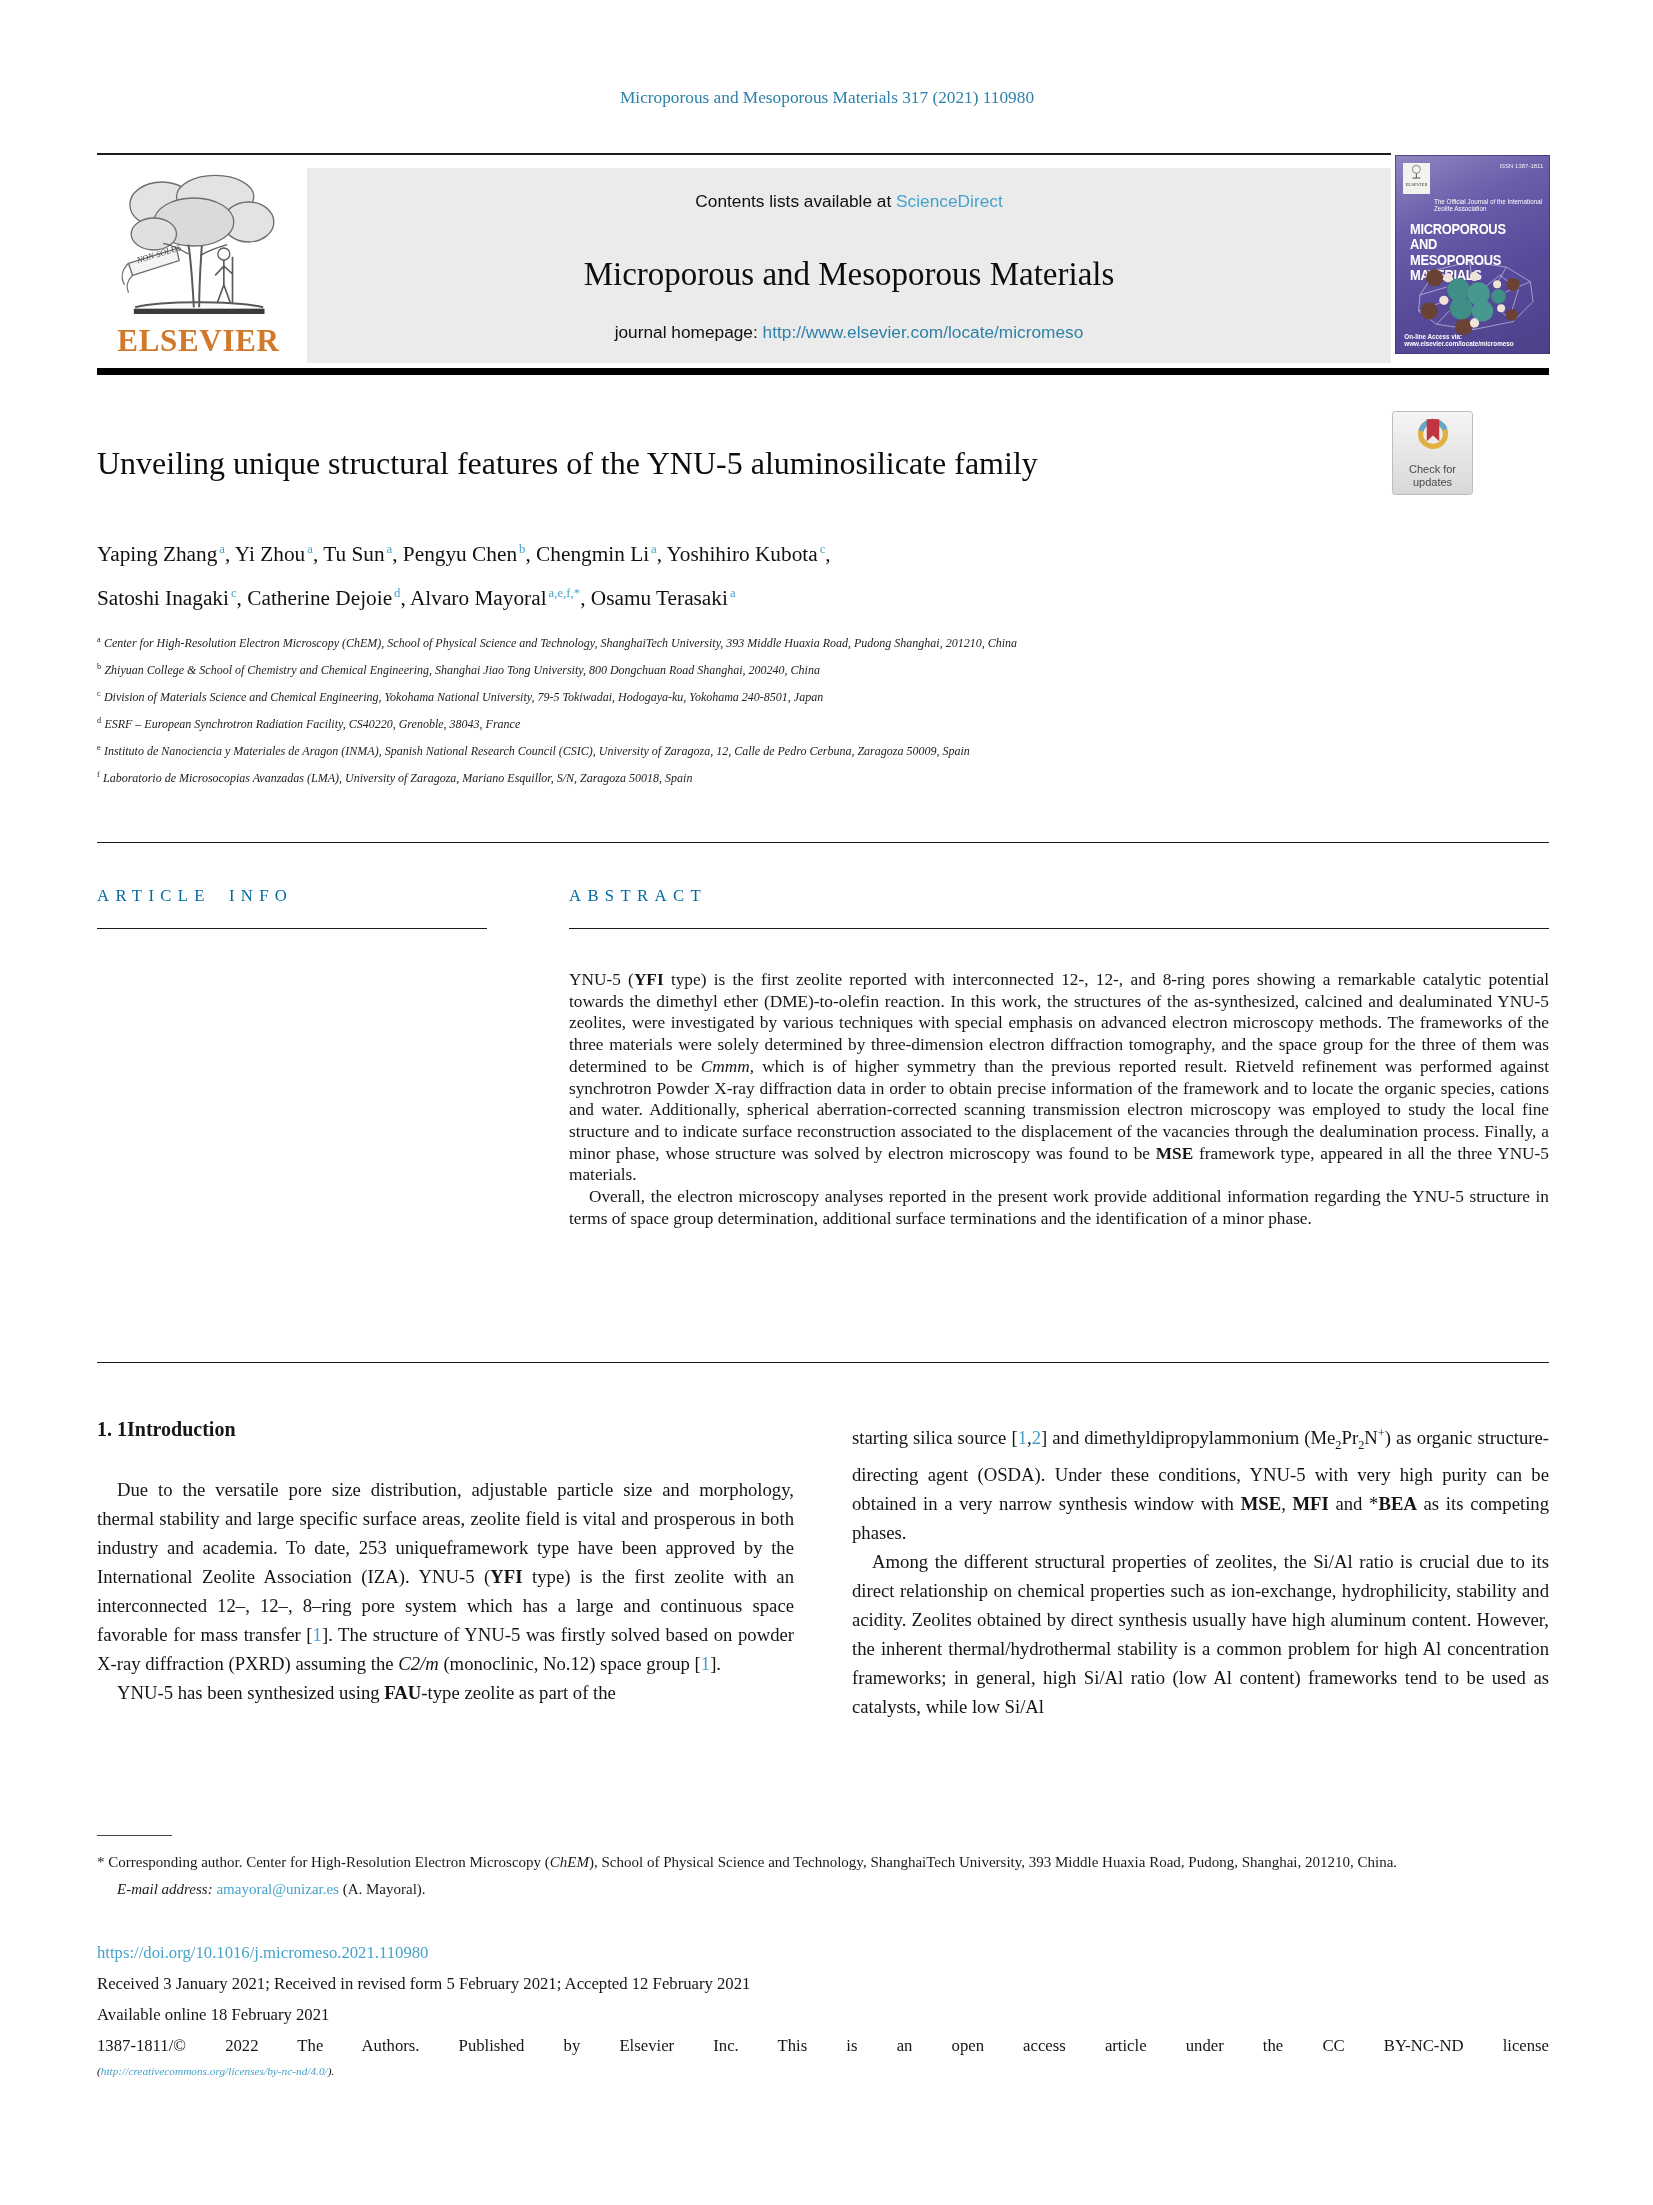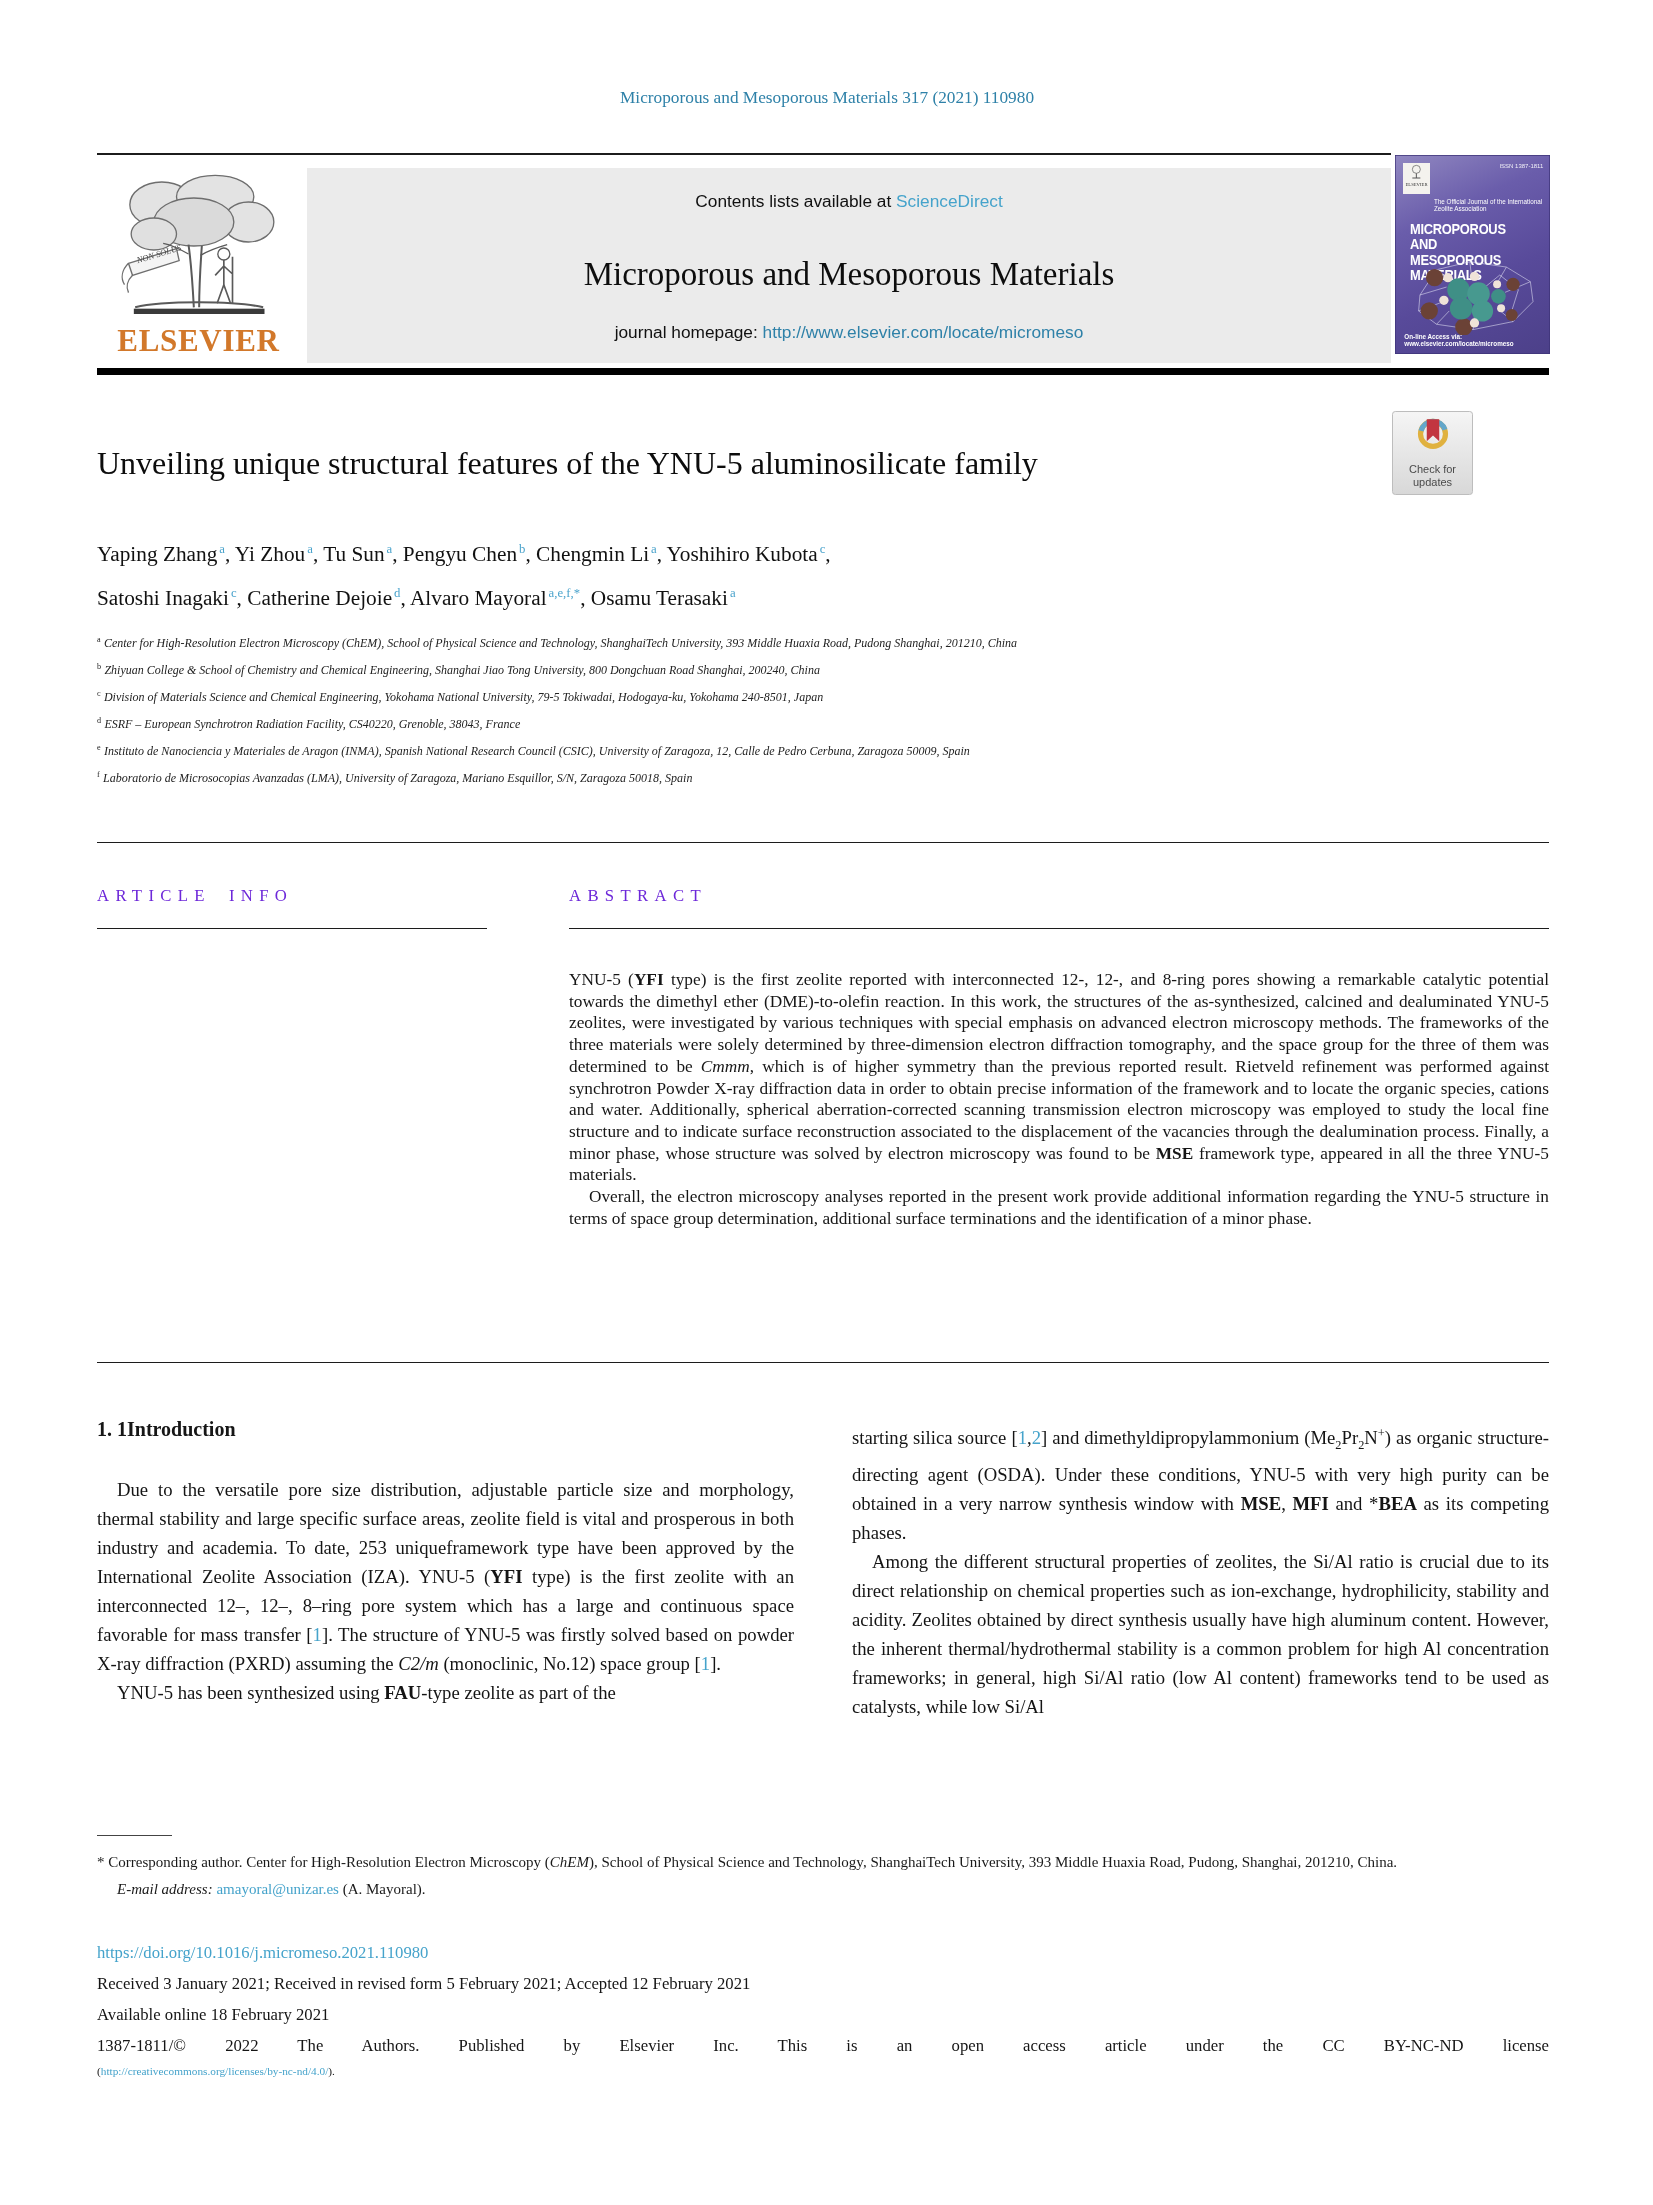--- a/index.html
+++ b/index.html
@@ -63,21 +63,21 @@
     background:linear-gradient(#f5f5f5,#d8d8d8);text-align:center;font-family:"Liberation Sans",sans-serif;}
   .badge-text{font-size:11px;line-height:12.7px;color:#4a4a4a;margin-top:1.3px;}
 
   .authors{top:530px;left:97px;width:1367px;font-size:21.3px;line-height:39px;color:#111;}
   .sg-asup{vertical-align:super;font-size:0.60em;color:var(--sup-blue);margin-left:2px;}
 
   .affils{top:628px;left:97px;width:1452px;font-size:12px;line-height:24px;font-style:italic;color:#222;}
   .affil-sup{font-style:normal;vertical-align:super;font-size:0.68em;margin-right:3.3px;}
 
   
-  .colhead{font-size:16.7px;letter-spacing:.38em;word-spacing:.45em;color:#6d28d9;}
+  .colhead{font-size:16.7px;letter-spacing:.38em;word-spacing:.45em;color:#0369a1;}
   .info-col{top:886px;left:97px;width:390px;}
   .abs-col{top:886px;left:569px;width:980px;}
   .keywords{margin-top:64px;font-size:15.3px;line-height:25px;}
   .kw-label{font-style:italic;}
   .abs-text{margin-top:63px;font-size:17.3px;line-height:21.7px;text-align:justify;}
   .abs-text p + p{text-indent:20px;}
 
   
   .intro-head{top:1418px;left:97px;font-size:20px;font-weight:bold;}
   .col-left{top:1475px;left:97px;width:697px;}
@@ -91,21 +91,21 @@
   .sg-ref{color:var(--link-light);}
   .sg-sub{vertical-align:sub;font-size:.66em;}
   .sg-sup{vertical-align:super;font-size:.66em;}
 
   
   .footnote{top:1849px;left:97px;width:1452px;font-size:15px;line-height:27px;color:#1a1a1a;}
   .footnote .email{padding-left:20px;}
   .bottom{top:1937px;left:97px;width:1452px;font-size:16.7px;line-height:31px;color:#151515;}
   .doi a{color:var(--link-light);text-decoration:none;}
   .copyright{text-align:justify;text-align-last:justify;}
-  .license{font-size:11.3px;line-height:20px;}
+  .license{font-size:11.3px;line-height:20px;font-style:italic;}
   a{cursor:pointer;}
 </style>
 </head>
 <body>
 
 <div class="abs citation">Microporous and Mesoporous Materials 317 (2021) 110980</div>
 
 <div class="abs rule rule-top"></div>
 
 <div class="abs logo-area">

